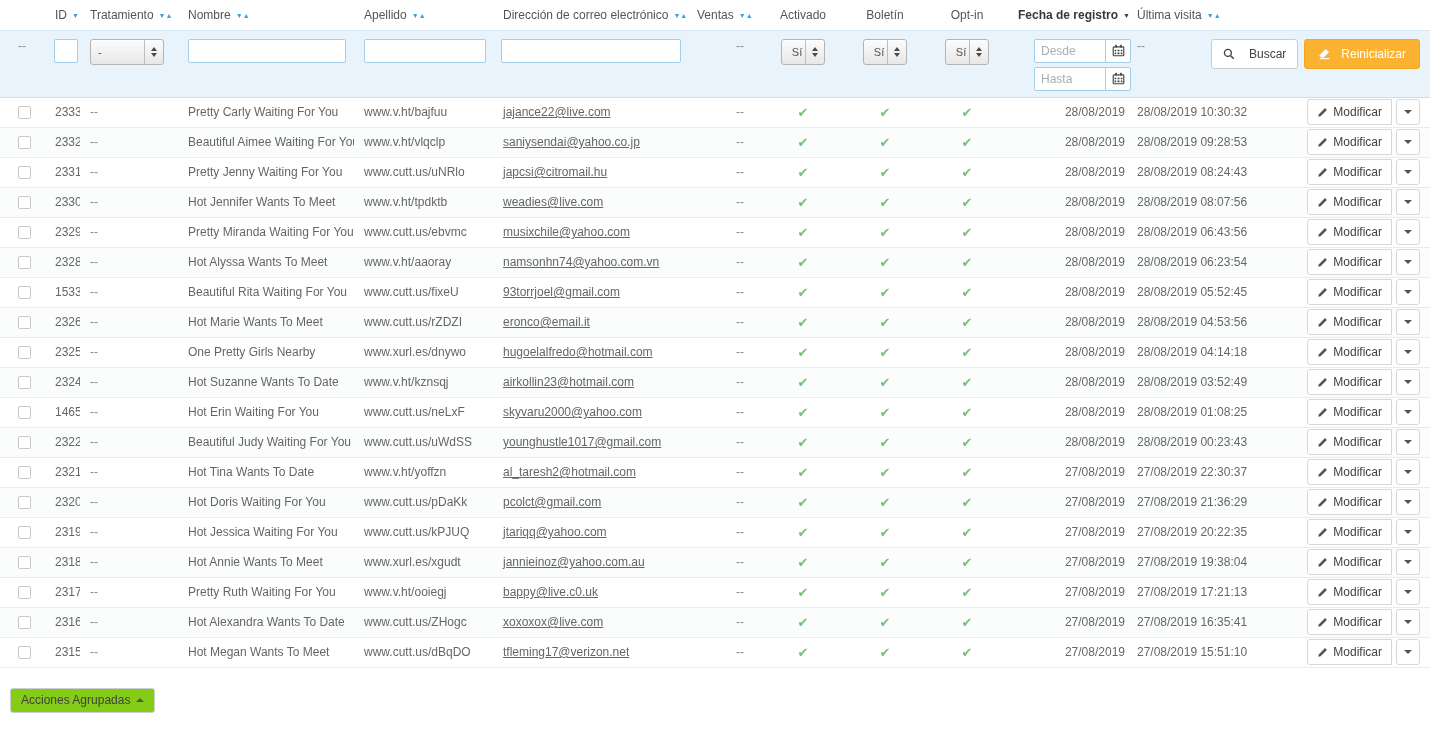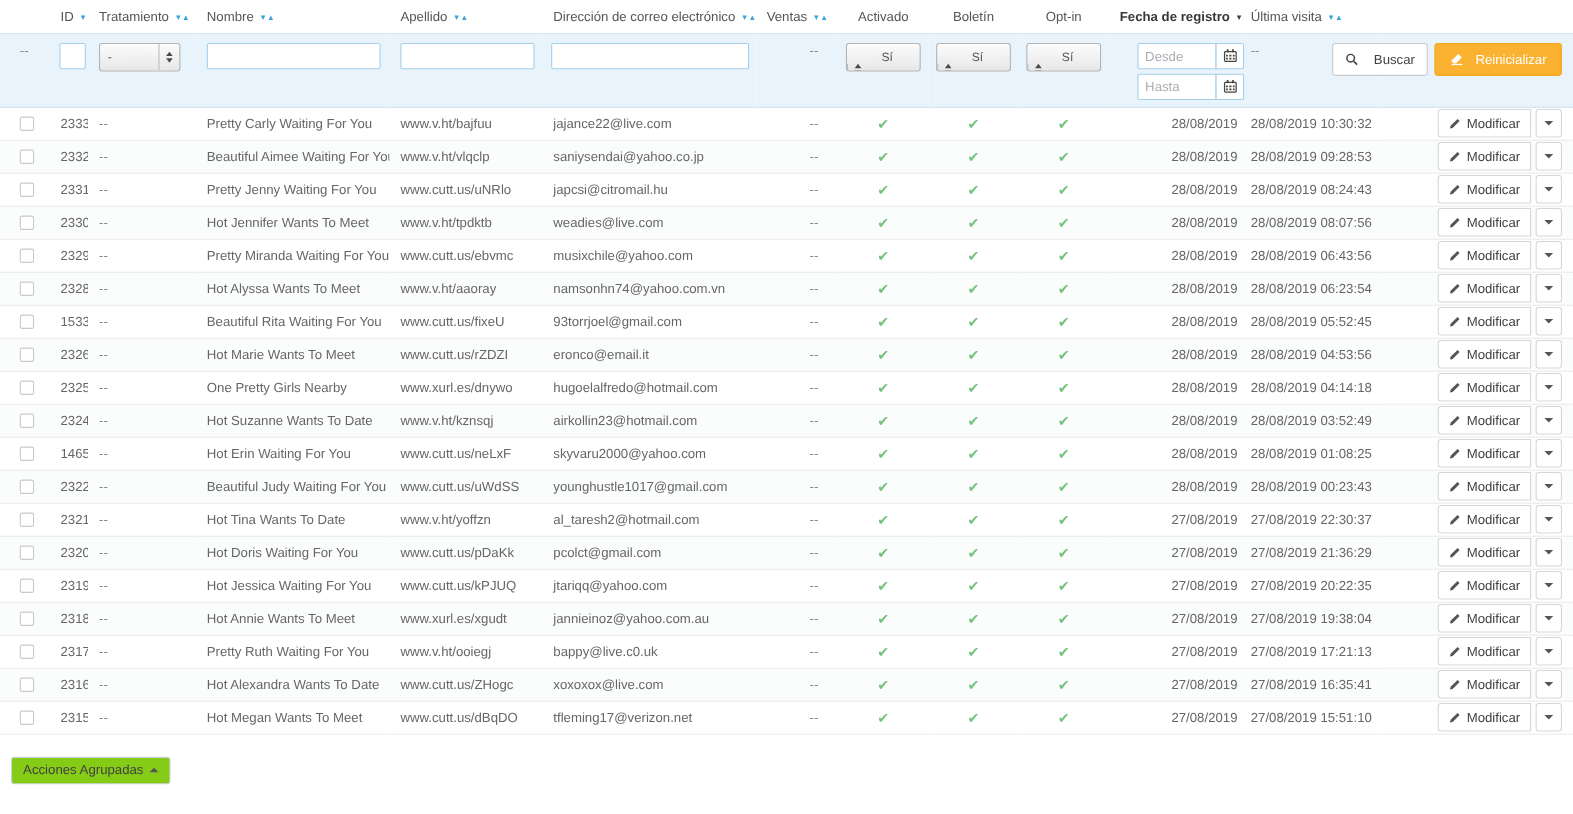--- a/index.html
+++ b/index.html
@@ -59,21 +59,21 @@
     box-shadow: inset 0 1px 0 #fff; cursor: pointer; overflow: hidden;
   }
   .select .val { flex: 1; font-size: 11px; color: #555; padding: 6px 0 0 7px; white-space: nowrap; }
   .select .spin {
     width: 19px; border-left: 1px solid #BDBDBD;
     display: flex; flex-direction: column; align-items: center; justify-content: center; gap: 2px;
   }
   .tri-up { width: 0; height: 0; border-left: 3px solid transparent; border-right: 3px solid transparent; border-bottom: 4px solid #4a4a4a; }
   .tri-dn { width: 0; height: 0; border-left: 3px solid transparent; border-right: 3px solid transparent; border-top: 4px solid #4a4a4a; }
   .w74 { width: 74px; }
-  .w56 { width: 68px; flex-direction: column; }
+  .w56 { width: 44px; }
 
   .date-field { display: flex; justify-content: flex-end; }
   .date-field + .date-field { margin-top: 4px; }
   .cal-btn {
     width: 26px; height: 24px; margin-left: -1px;
     border: 1px solid #A5CFE9; border-radius: 0 2px 2px 0;
     background: #fff; cursor: pointer; padding: 0;
     display: flex; align-items: center; justify-content: center;
   }
 
@@ -93,21 +93,21 @@
 
   
   tbody td {
     height: 30px; border-bottom: 1px solid #ECECEC;
     font-size: 12px; color: #666; padding: 0 10px;
     white-space: nowrap; overflow: hidden;
   }
   tbody tr:nth-child(even) td { background: #FBFCFC; }
   td.c-cb { padding-left: 18px; }
   td.c-id { padding-left: 15px; }
-  td.c-mail { padding-left: 12px; }
+  td.c-mail { padding-left: 12px; text-decoration: underline; }
   td.c-ven { text-align: right; padding-right: 18px; }
   td.c-chk { text-align: center; }
   td.c-fecha { text-align: right; padding-right: 6px; }
   td.c-visita { padding-left: 6px; }
   td.c-act { text-align: right; padding-right: 10px; overflow: visible; }
 
   .row-checkbox {
     appearance: none; -webkit-appearance: none;
     width: 13px; height: 13px; border: 1px solid #C9C9C9; border-radius: 2px;
     background: #fff; margin: 0; vertical-align: middle; cursor: pointer;

